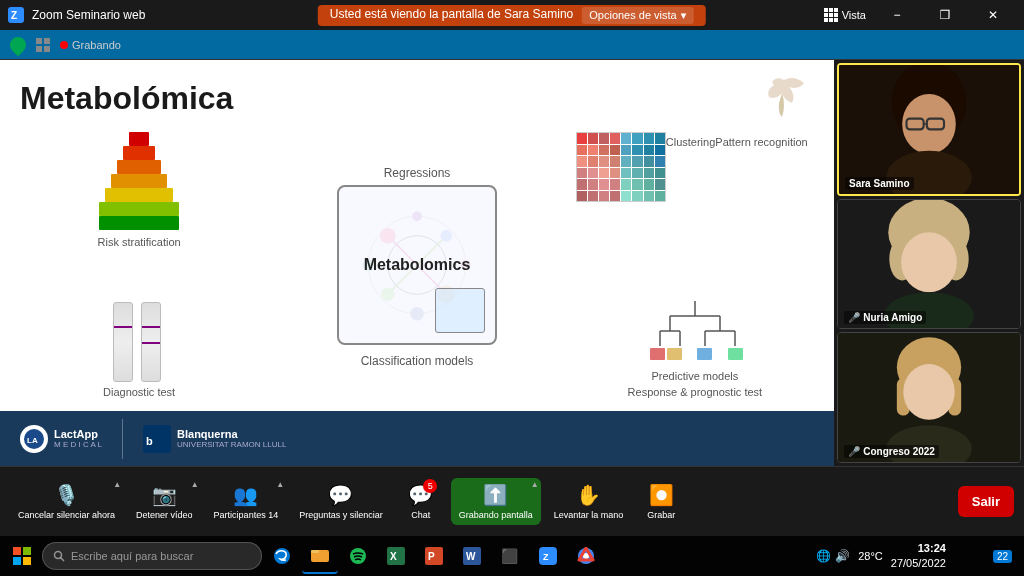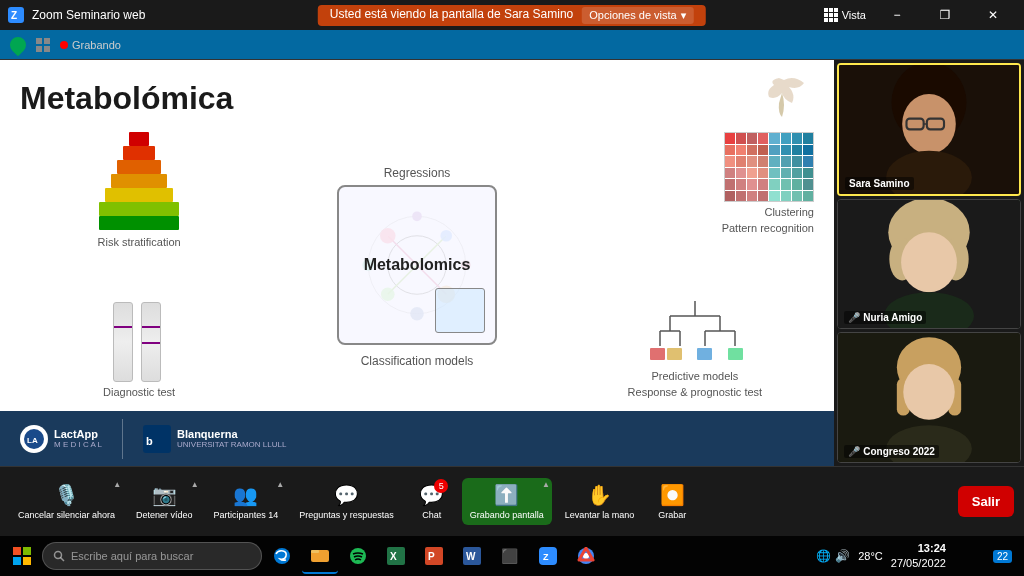--- a/index.html
+++ b/index.html
@@ -181,22 +181,22 @@
     .metabolomics-bg {
       position: absolute;
       width: 100%;
       height: 100%;
       opacity: 0.3;
     }
 
     
     .heatmap-container {
       display: flex;
-      flex-direction: column;
-      align-items: flex-end;
+      flex-direction: row;
+      align-items: flex-start;
     }
     .heatmap {
       width: 90px;
       height: 70px;
       display: grid;
       grid-template-columns: repeat(8, 1fr);
       grid-template-rows: repeat(6, 1fr);
       gap: 1px;
       border: 1px solid #ccc;
     }
@@ -875,21 +875,21 @@
       <div class="toolbar-btn-label">
         <span>Participantes</span> <span>14</span>
       </div>
     </div>
     <span class="toolbar-chevron">▲</span>
   </div>
 
   <div class="toolbar-btn-wrapper">
     <div class="toolbar-btn">
       <div class="toolbar-btn-icon">💬</div>
-      <div class="toolbar-btn-label">Preguntas y respuestas</div>
+      <div class="toolbar-btn-label">Preguntas y silenciar</div>
     </div>
   </div>
 
   <div class="toolbar-btn-wrapper" style="position:relative;">
     <div class="toolbar-btn">
       <div class="toolbar-btn-icon" style="position:relative;">
         💬
         <span class="badge">5</span>
       </div>
       <div class="toolbar-btn-label">Chat</div>

